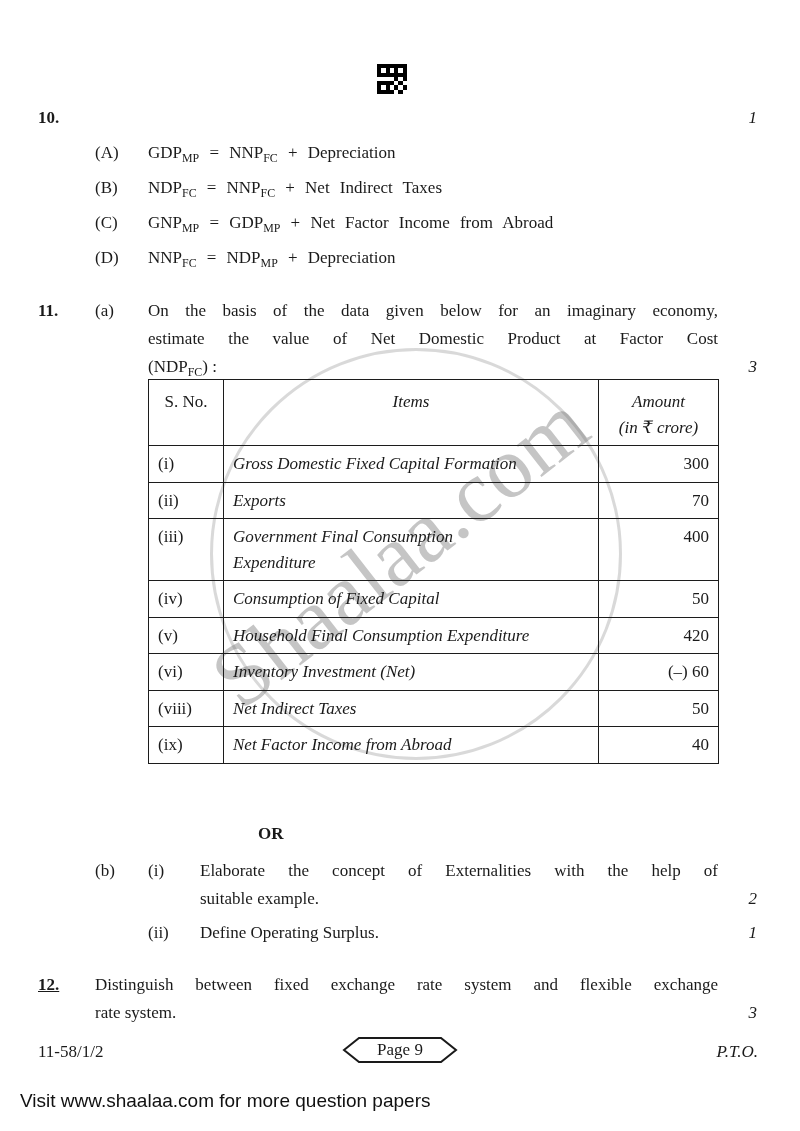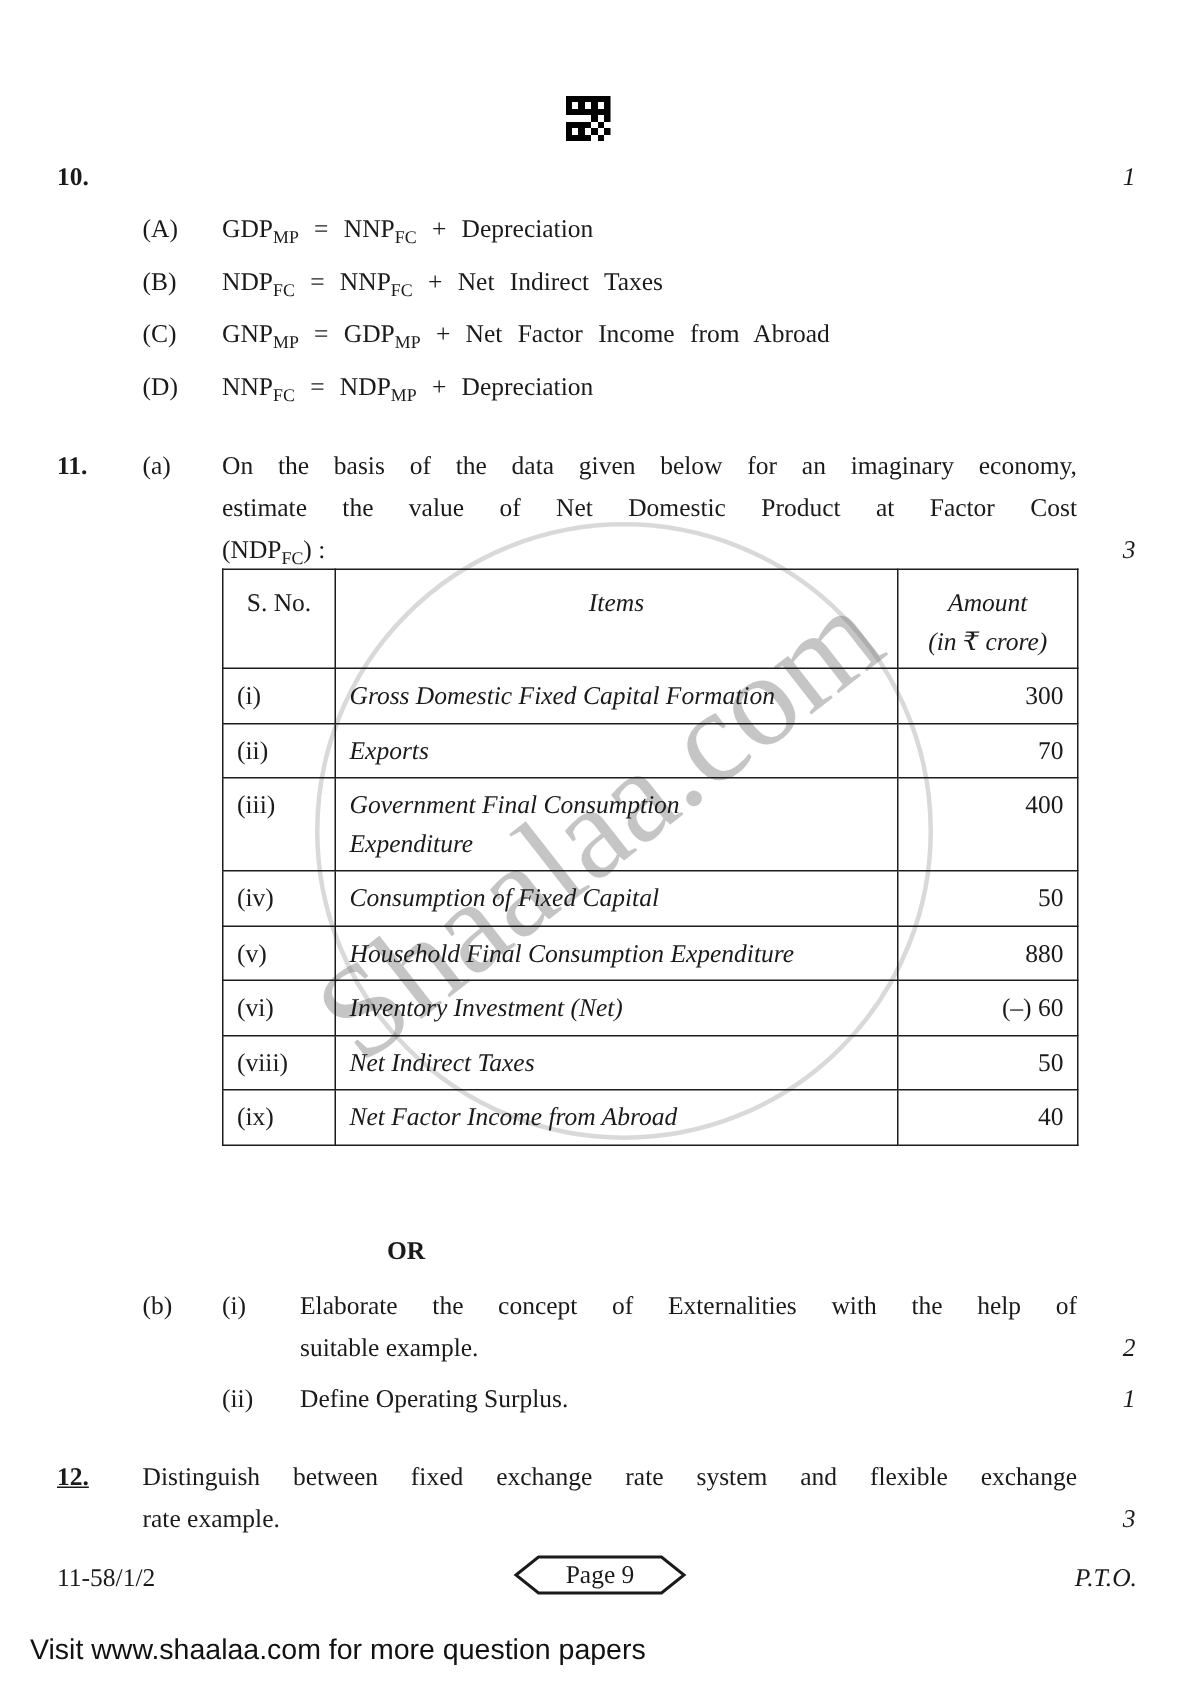--- a/index.html
+++ b/index.html
@@ -181,21 +181,21 @@
         <td class="cell-amt">400</td>
       </tr>
       <tr>
         <td class="cell-sno">(iv)</td>
         <td class="cell-item">Consumption of Fixed Capital</td>
         <td class="cell-amt">50</td>
       </tr>
       <tr>
         <td class="cell-sno">(v)</td>
         <td class="cell-item">Household Final Consumption Expenditure</td>
-        <td class="cell-amt">880</td>
+        <td class="cell-amt">420</td>
       </tr>
       <tr>
         <td class="cell-sno">(vi)</td>
         <td class="cell-item">Inventory Investment (Net)</td>
         <td class="cell-amt">(–) 60</td>
       </tr>
       <tr>
         <td class="cell-sno">(viii)</td>
         <td class="cell-item">Net Indirect Taxes</td>
         <td class="cell-amt">50</td>
@@ -215,21 +215,21 @@
   <div class="abs just" style="left:200px; top:861px; width:518px;">Elaborate the concept of Externalities with the help of</div>
   <div class="abs" style="left:200px; top:889px;">suitable example.</div>
   <div class="marks" style="top:889px;">2</div>
 
   <div class="abs" style="left:148px; top:923px;">(ii)</div>
   <div class="abs" style="left:200px; top:923px;">Define Operating Surplus.</div>
   <div class="marks" style="top:923px;">1</div>
 
   <div class="abs bold" style="left:38px; top:975px;text-decoration:underline;">12.</div>
   <div class="abs just" style="left:95px; top:975px; width:623px;">Distinguish between fixed exchange rate system and flexible exchange</div>
-  <div class="abs" style="left:95px; top:1003px;">rate example.</div>
+  <div class="abs" style="left:95px; top:1003px;">rate system.</div>
   <div class="marks" style="top:1003px;">3</div>
 
   <div class="abs" style="left:38px; top:1042px;">11-58/1/2</div>
   <div class="abs badge-wrap" style="left:342px; top:1036px;font-family:Liberation Serif, serif;">
     <svg width="116" height="28" viewBox="0 0 116 28" aria-hidden="true">
       <polygon points="2,14 17,2 99,2 114,14 99,26 17,26" fill="#ffffff" stroke="#1a1a1a" stroke-width="2"></polygon>
     </svg>
     <span class="badge-label">Page 9</span>
   </div>
   <div class="abs it" style="right:42px; top:1042px;">P.T.O.</div>

